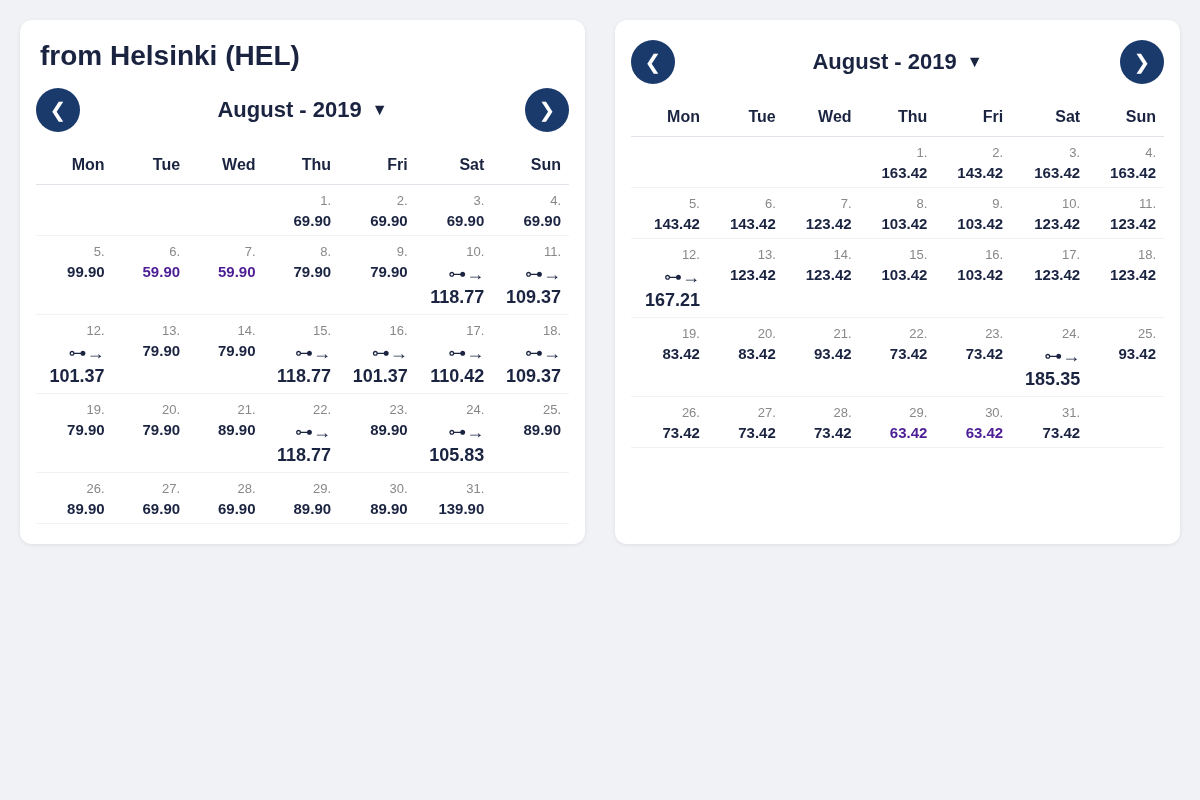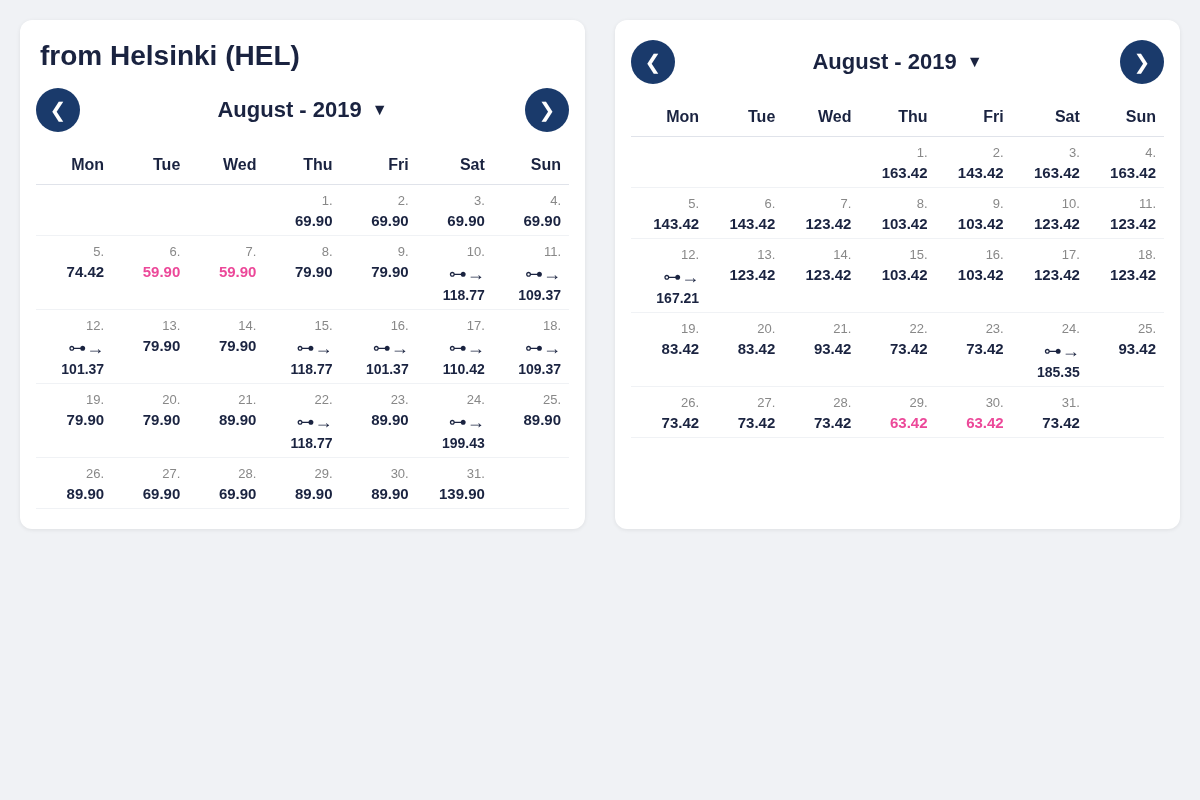--- a/index.html
+++ b/index.html
@@ -88,26 +88,26 @@
       display: block;
       margin-bottom: 4px;
     }
     .day-price {
       font-size: 15px;
       font-weight: 600;
       color: #1a2340;
       display: block;
     }
     .day-price.red {
-      color: #ec4899;
+      color: #4c1d95;
       text-align: right;
     }
     .day-price.stopover {
       color: #1a2340;
-      font-size: 14px;
+      font-size: 18px;
     }
     .stopover-icon {
       display: inline-block;
       font-size: 18px;
       color: #1a2340;
       margin-bottom: 2px;
     }
   </style>
 </head>
 <body>
@@ -153,21 +153,21 @@
               <span class="day-price">69.90</span>
             </td>
             <td>
               <span class="day-num">4.</span>
               <span class="day-price">69.90</span>
             </td>
           </tr>
           <tr>
             <td>
               <span class="day-num">5.</span>
-              <span class="day-price">74.42</span>
+              <span class="day-price">99.90</span>
             </td>
             <td>
               <span class="day-num">6.</span>
               <span class="day-price red">59.90</span>
             </td>
             <td>
               <span class="day-num">7.</span>
               <span class="day-price red">59.90</span>
             </td>
             <td>
@@ -207,21 +207,21 @@
             </td>
             <td>
               <span class="day-num">21.</span>
               <span class="day-price">89.90</span>
             </td>
             <td><span class="day-num">22.</span><span class="stopover-icon">⊶→</span><br><span class="day-price stopover">118.77</span></td>
             <td>
               <span class="day-num">23.</span>
               <span class="day-price">89.90</span>
             </td>
-            <td><span class="day-num">24.</span><span class="stopover-icon">⊶→</span><br><span class="day-price stopover">199.43</span></td>
+            <td><span class="day-num">24.</span><span class="stopover-icon">⊶→</span><br><span class="day-price stopover">105.83</span></td>
             <td>
               <span class="day-num">25.</span>
               <span class="day-price">89.90</span>
             </td>
           </tr>
           <tr>
             <td>
               <span class="day-num">26.</span>
               <span class="day-price">89.90</span>
             </td>

